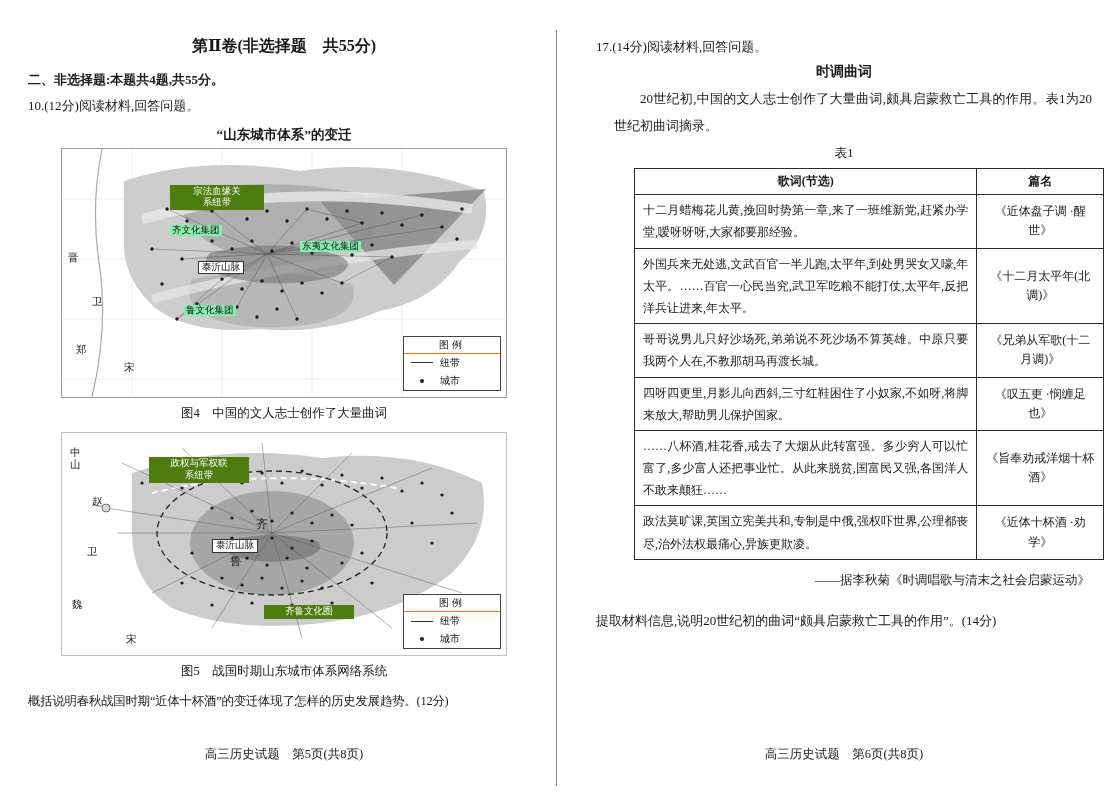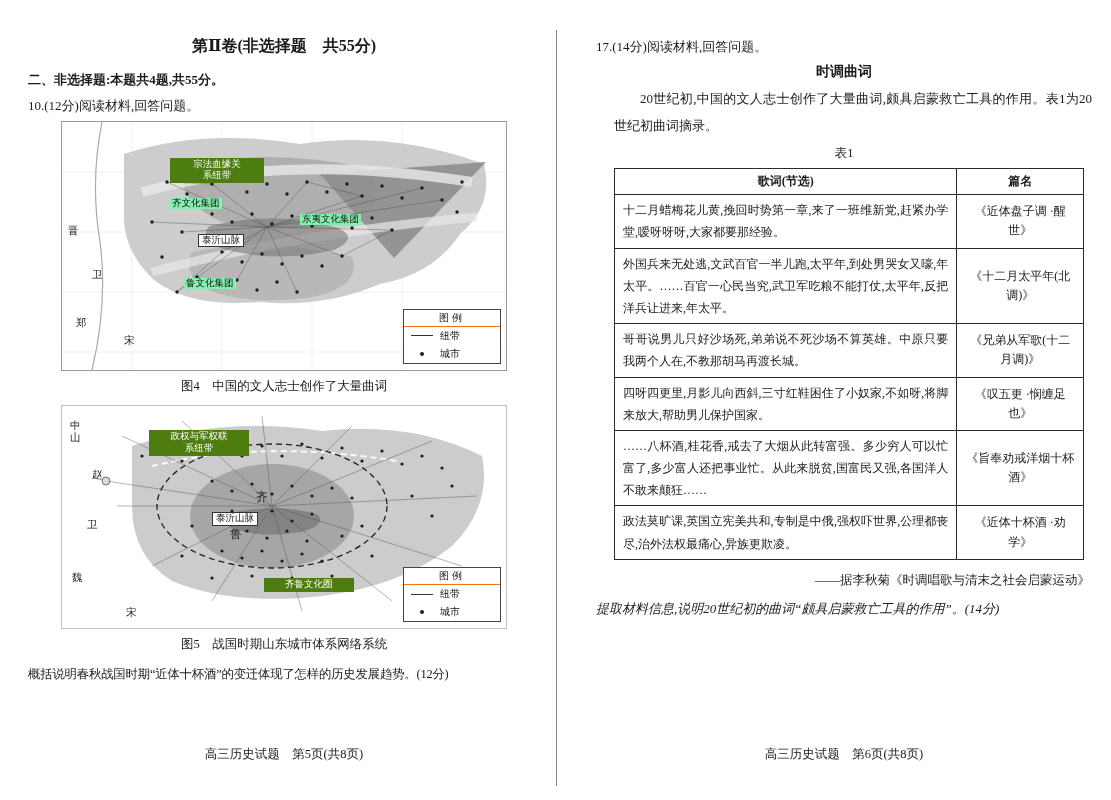--- a/index.html
+++ b/index.html
@@ -40,41 +40,42 @@
   .legend-title { text-align:center; padding:1px 0; border-bottom:1px solid #f97316; letter-spacing:3px; }
   .legend-row { display:flex; align-items:center; gap:7px; padding:2px 7px; }
   .sym-line { width:22px; height:0; border-top:1.5px solid #333; }
   .sym-dot { width:4px; height:4px; background:#222; border-radius:50%; margin:0 9px; }
 
   
   .q17-lead { margin:0 0 2px 0; }
   .quci-subtitle { text-align:center; font-weight:bold; font-size:14px; margin:4px 0; }
   .intro { text-indent:2em; text-align:justify; line-height:2.1; margin:2px 0 2px 18px; }
   .table-label { text-align:center; font-size:12.5px; margin:4px 0 3px 0; }
-  table.quci { border-collapse:collapse; width:470px; margin-left:18px; font-size:12px; }
+  table.quci { border-collapse:collapse; width:470px; margin-left:38px; font-size:12px; }
   table.quci th, table.quci td { border:1px solid #2b2b2b; padding:4px 8px; vertical-align:middle; }
   table.quci th { font-weight:bold; text-align:center; padding:4px 0; }
   td.cell-lyrics { text-align:justify; line-height:1.85; width:73%; }
   td.cell-title { text-align:center; line-height:1.6; width:27%; }
   .source-right { text-align:right; font-size:12.5px; margin:10px 2px 4px 0; }
-  .q17-question { line-height:2.0; margin-top:4px;font-style:italic; }
+  .q17-question { line-height:2.0; margin-top:16px; }
 
   .footer { position:absolute; top:746px; text-align:center; font-size:12.5px; }
   .footer-left { left:28px; width:512px; }
   .footer-right { left:596px; width:496px; }
 </style>
 </head>
 <body>
 
 <div class="fold"></div>
 
 <section class="col col-left">
   <h1 class="vol-title">第Ⅱ卷(非选择题　共55分)</h1>
   <p class="bold">二、非选择题:本题共4题,共55分。</p>
   <p>10.(12分)阅读材料,回答问题。</p>
+  <h2 class="map-main-title">“山东城市体系”的变迁</h2>
 
   <figure class="map" id="map1">
     <svg width="444" height="248" viewBox="0 0 444 248">
       <g stroke="#e4e4e4" stroke-width="0.6">
         <line x1="0" y1="50" x2="444" y2="50"></line>
           <line x1="0" y1="110" x2="444" y2="110"></line>
         <line x1="0" y1="170" x2="444" y2="170"></line>
           <line x1="0" y1="230" x2="444" y2="230"></line>
         <line x1="70" y1="0" x2="70" y2="248"></line>
           <line x1="160" y1="0" x2="160" y2="248"></line>

